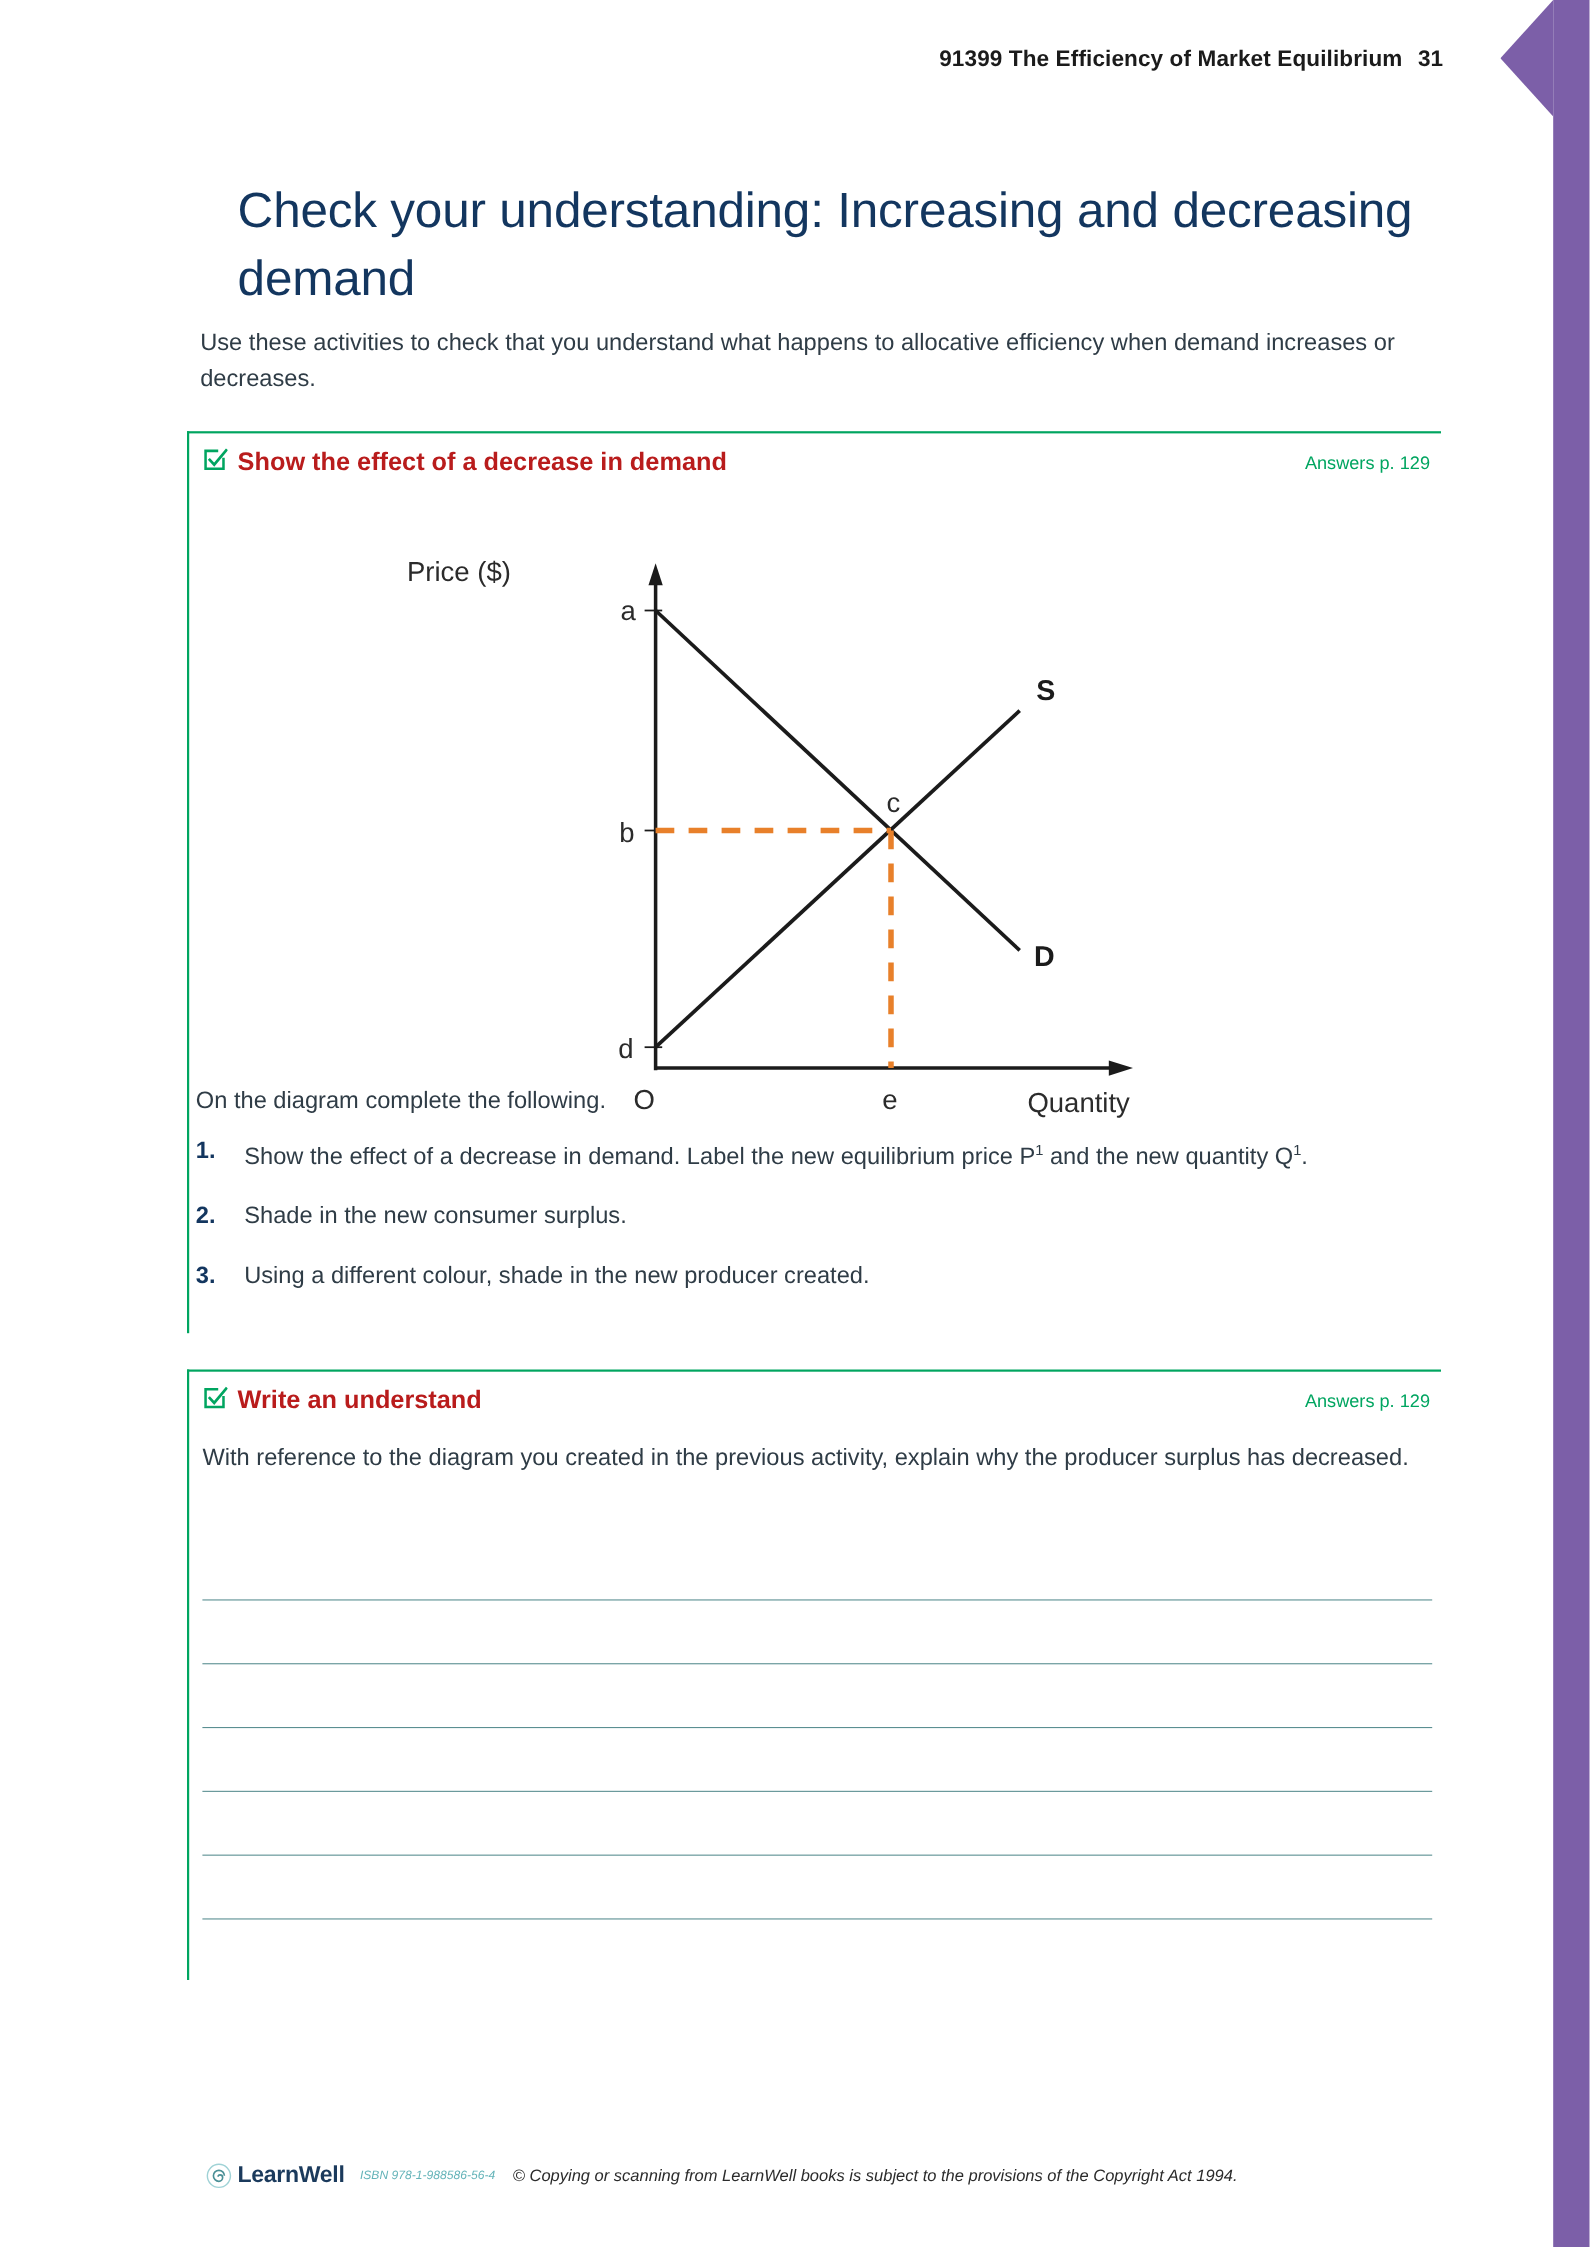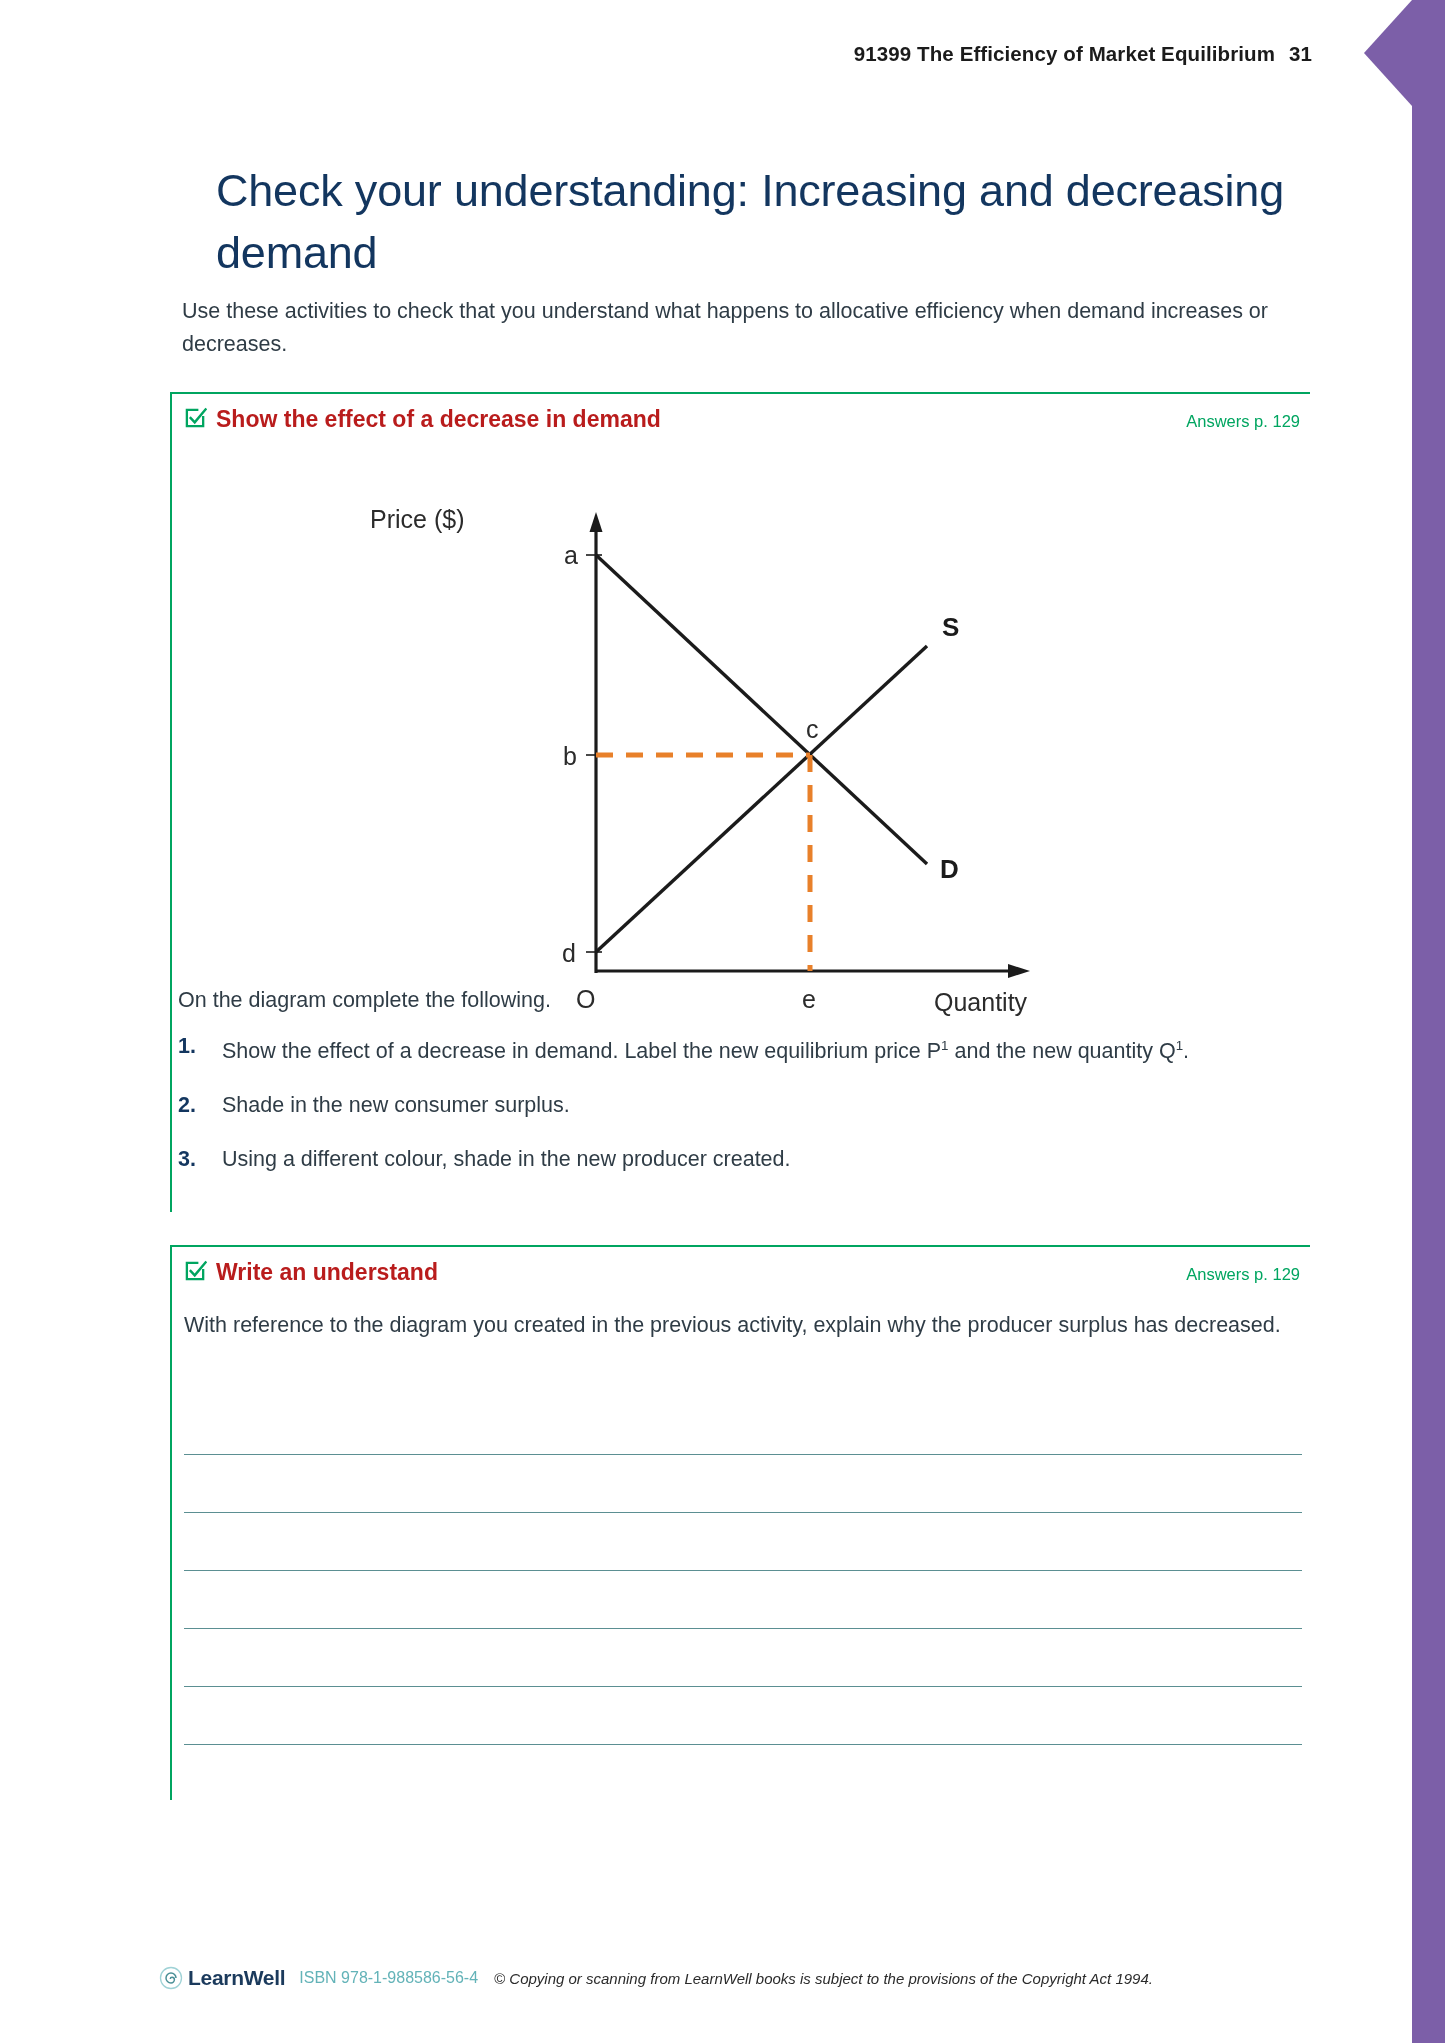--- a/index.html
+++ b/index.html
@@ -88,21 +88,21 @@
   .ruleline.first{ border-bottom:1.5px solid #5b8f92; }
 
   
   .footer{
     position:absolute; left:0; top:1966px; width:1312px;
     display:flex; align-items:center; justify-content:center;
     font-size:14.5px;
   }
   .lw-logo{ display:flex; align-items:flex-start; margin-right:14px; }
   .lw-name{ font-size:21px; font-weight:700; color:#1b3a5c; letter-spacing:-.3px; margin-left:5px;}
-  .isbn{ color:#63b3b8; font-size:16px; margin-right:16px; }
+  .isbn{ color:#63b3b8; font-style:italic; font-size:11px; margin-right:16px; }
   .copy{ color:#2b2b2b; font-style:italic; font-size:15px; }
 </style>
 </head>
 <body>
 
 <div class="purple-band"></div>
 <svg class="purple-arrow" viewBox="0 0 48 106">
   <polygon points="48,0 48,106 0,53" fill="#7c5fa8"></polygon>
 </svg>
 

